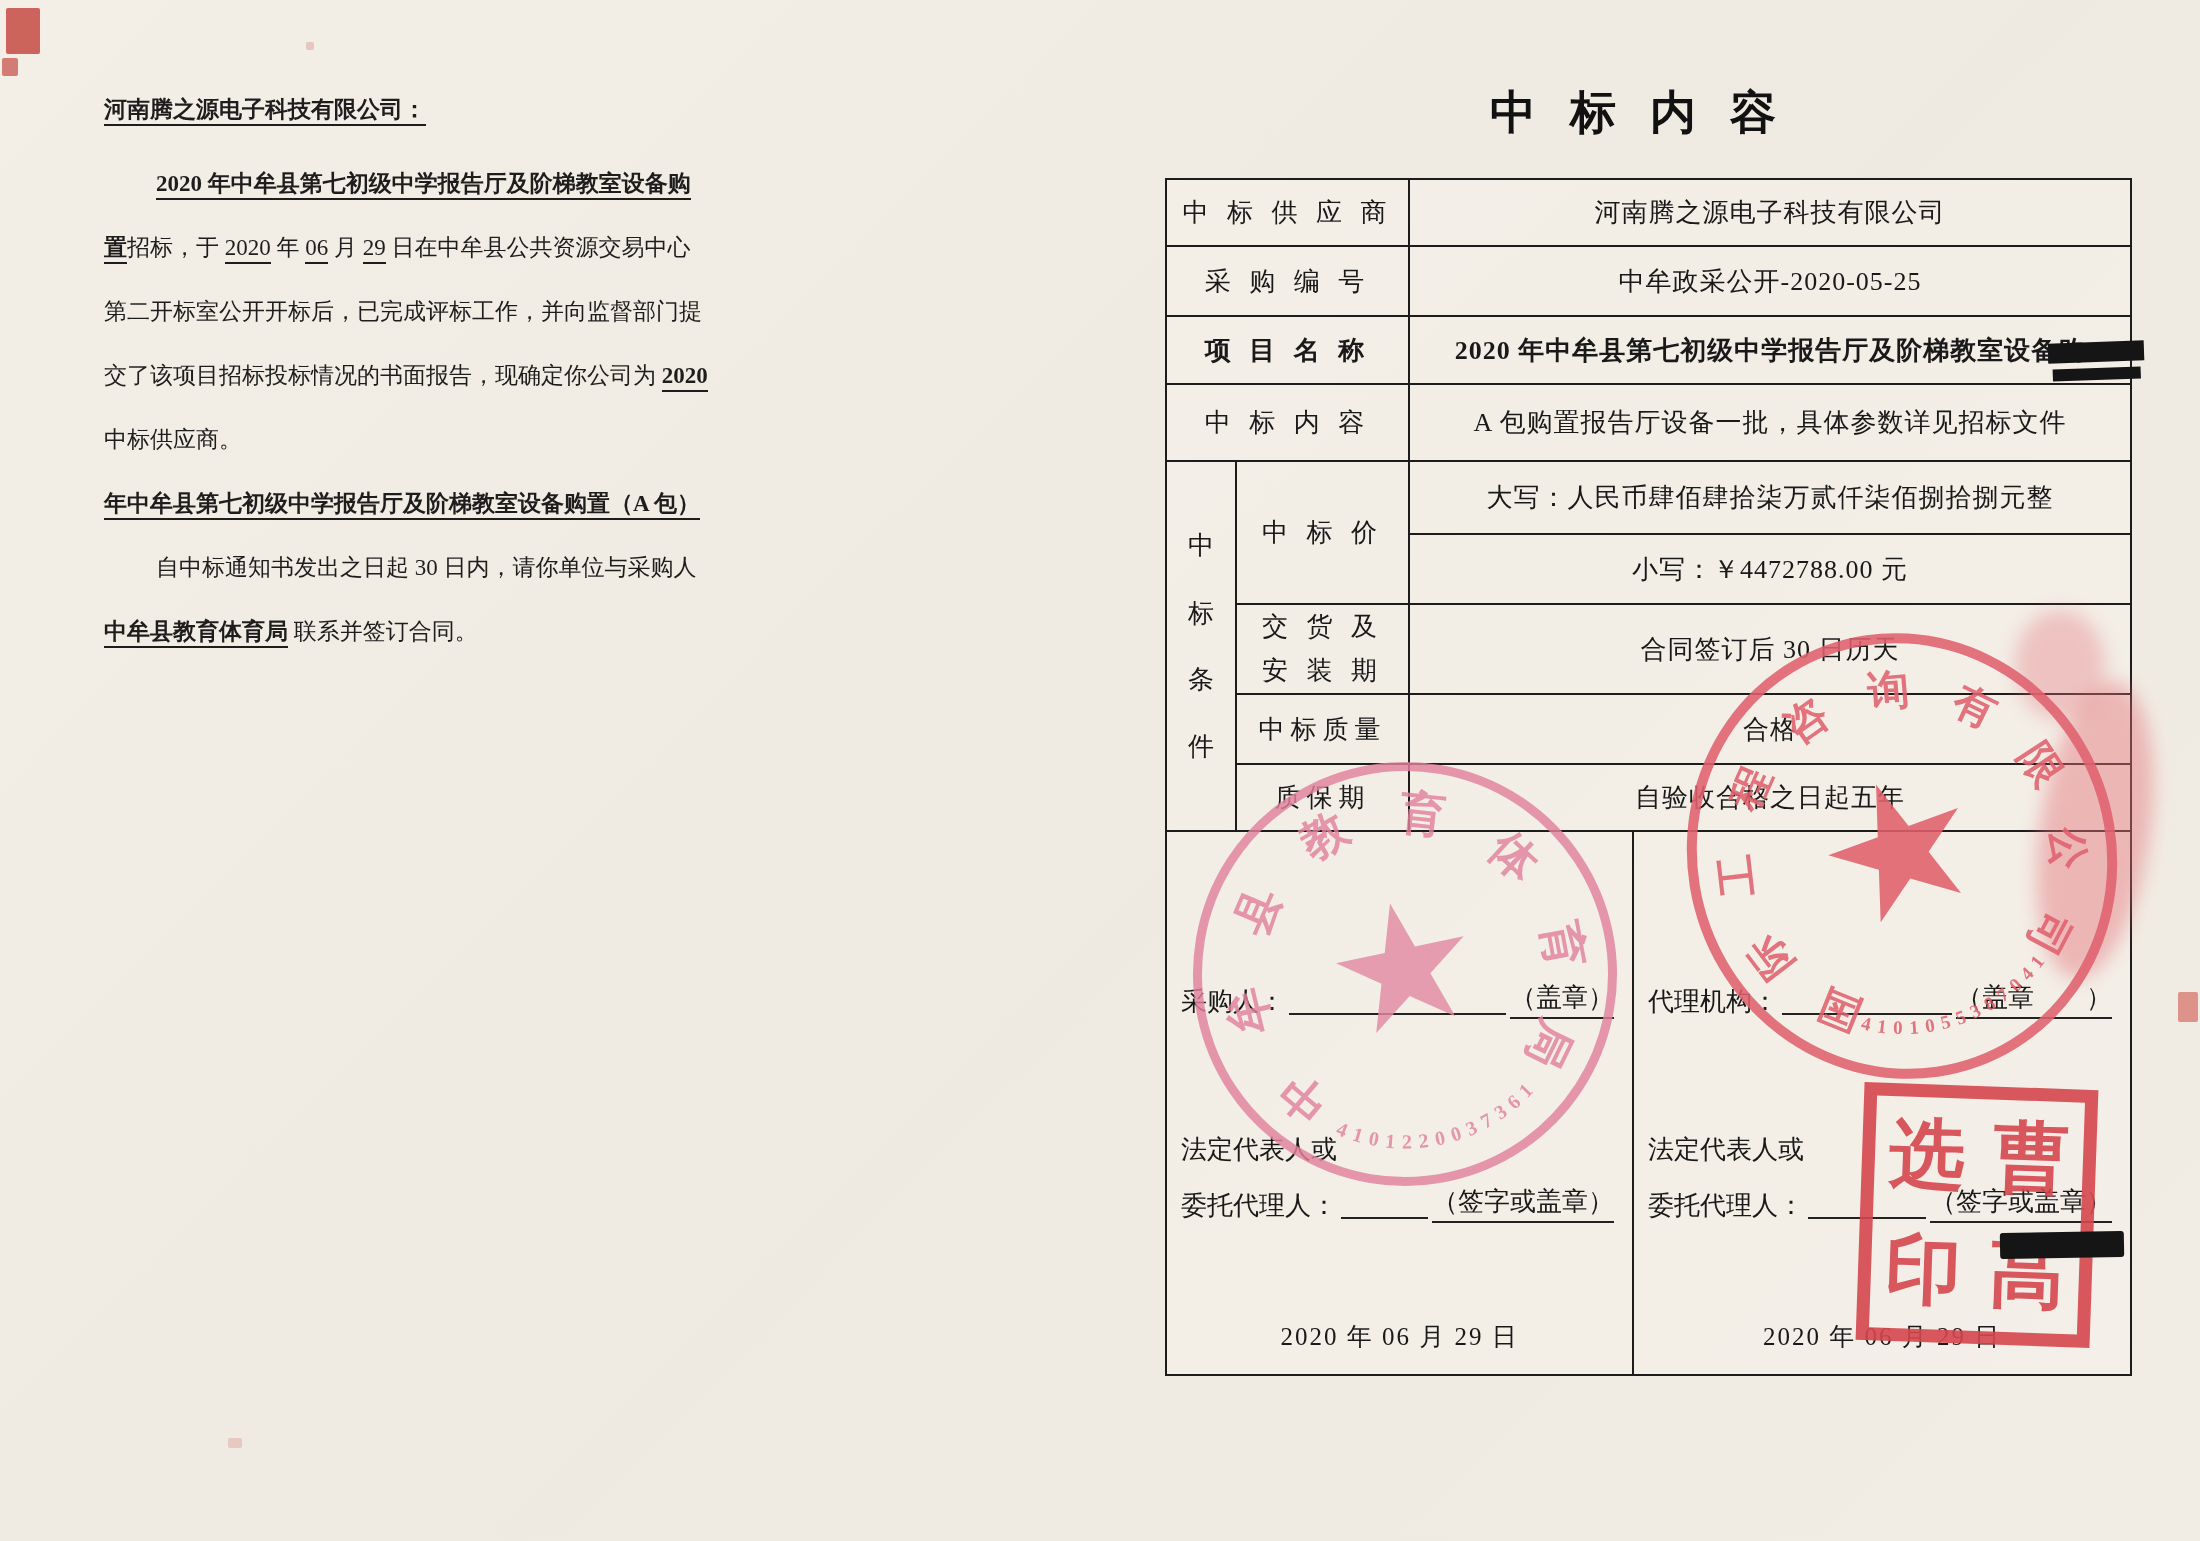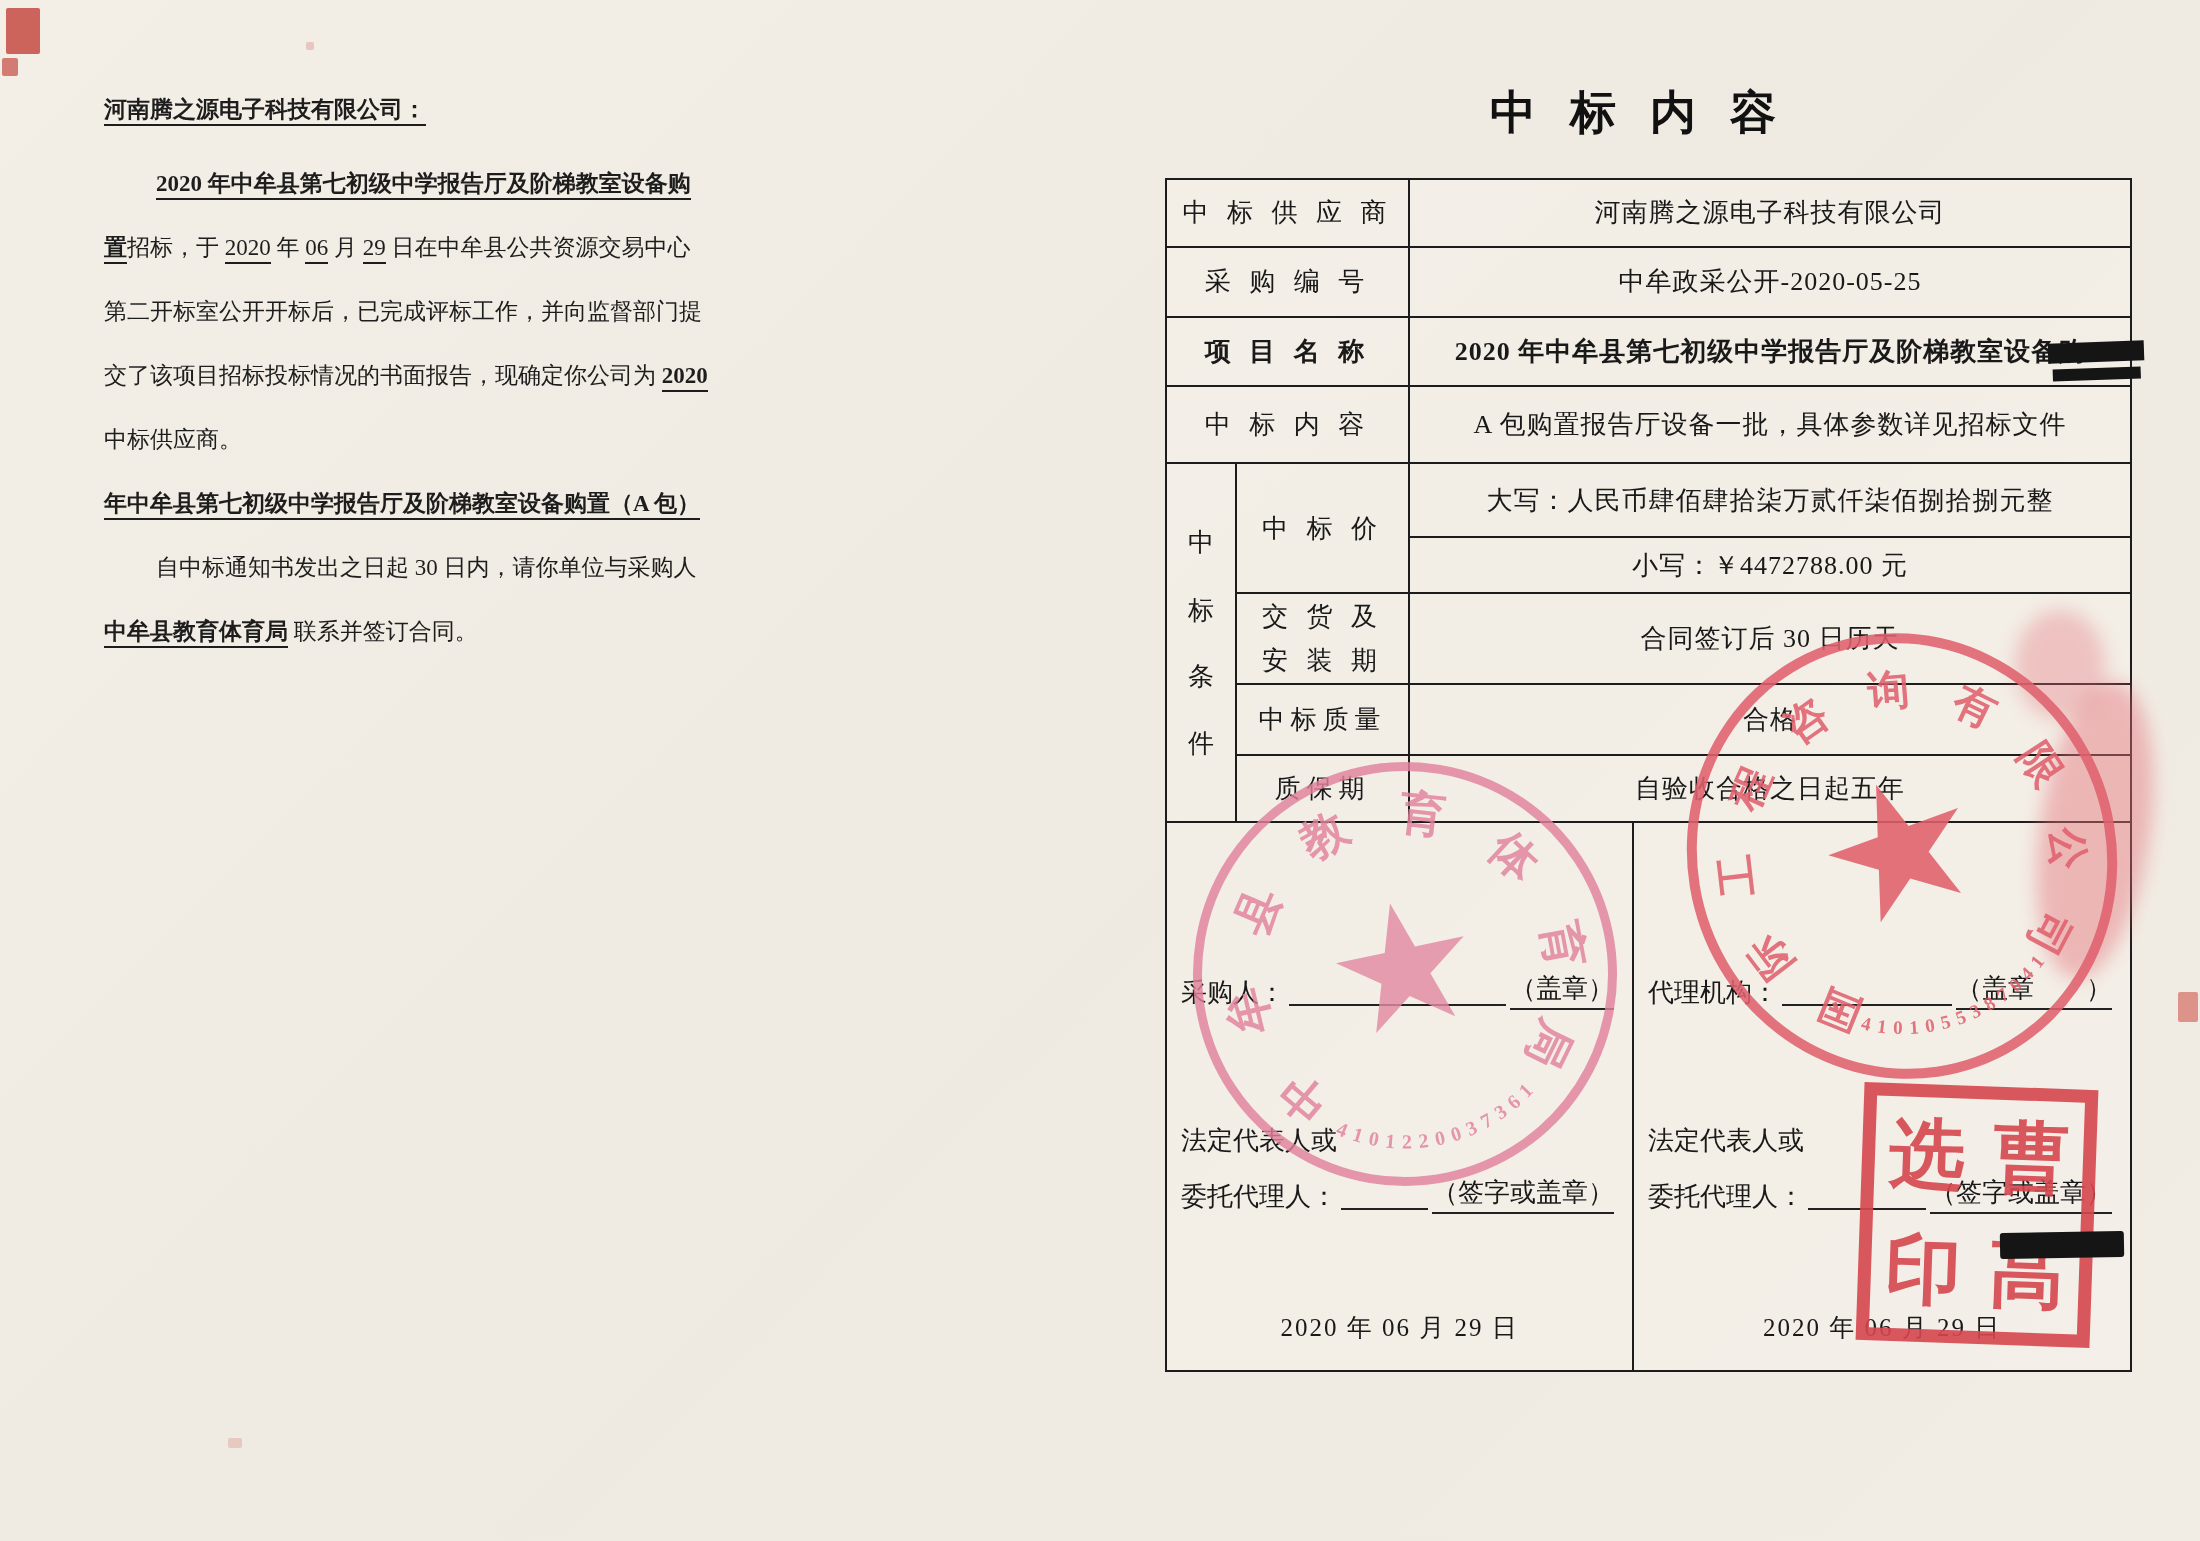--- a/index.html
+++ b/index.html
@@ -16,21 +16,21 @@
   .lline .b{font-weight:bold;}
   
   .notice-title{position:absolute;left:1300px;top:82px;width:700px;text-align:center;
         font-size:46px;font-weight:bold;letter-spacing:34px;color:#111;}
   table.notice{position:absolute;left:1165px;top:178px;width:965px;height:1194px;
         border-collapse:collapse;table-layout:fixed;background:rgba(246,242,235,.45);}
   table.notice td{border:2.5px solid #1c1c1c;font-size:26px;color:#191919;
         text-align:center;vertical-align:middle;padding:0 6px;overflow:hidden;}
   col.c-a{width:70px;} col.c-b{width:173px;} col.c-v{width:722px;}
   tr.h-r1{height:67px;} tr.h-r2{height:70px;} tr.h-r3{height:68px;font-weight:bold;} tr.h-r4{height:77px;}
-  tr.h-pu{height:73px;} tr.h-pl{height:56px;} tr.h-dl{height:90px;} tr.h-ql{height:70px;} tr.h-wr{height:67px;}
+  tr.h-pu{height:73px;} tr.h-pl{height:70px;} tr.h-dl{height:90px;} tr.h-ql{height:70px;} tr.h-wr{height:67px;}
   td.lbl{letter-spacing:6px;}
   td.val{letter-spacing:1px;}
   td.val-left{text-align:left;padding-left:28px;letter-spacing:1px;}
   td.cond{writing-mode:vertical-lr;text-orientation:upright;letter-spacing:2.6em;
         padding-top:0;font-size:28px;}
   td.two-line{line-height:44px;letter-spacing:6px;}
   
   td.signing{padding:0;height:542px;position:relative;}
   .half{position:absolute;top:0;bottom:0;}
   .half.lft{left:0;width:465px;border-right:2.5px solid #1c1c1c;}

